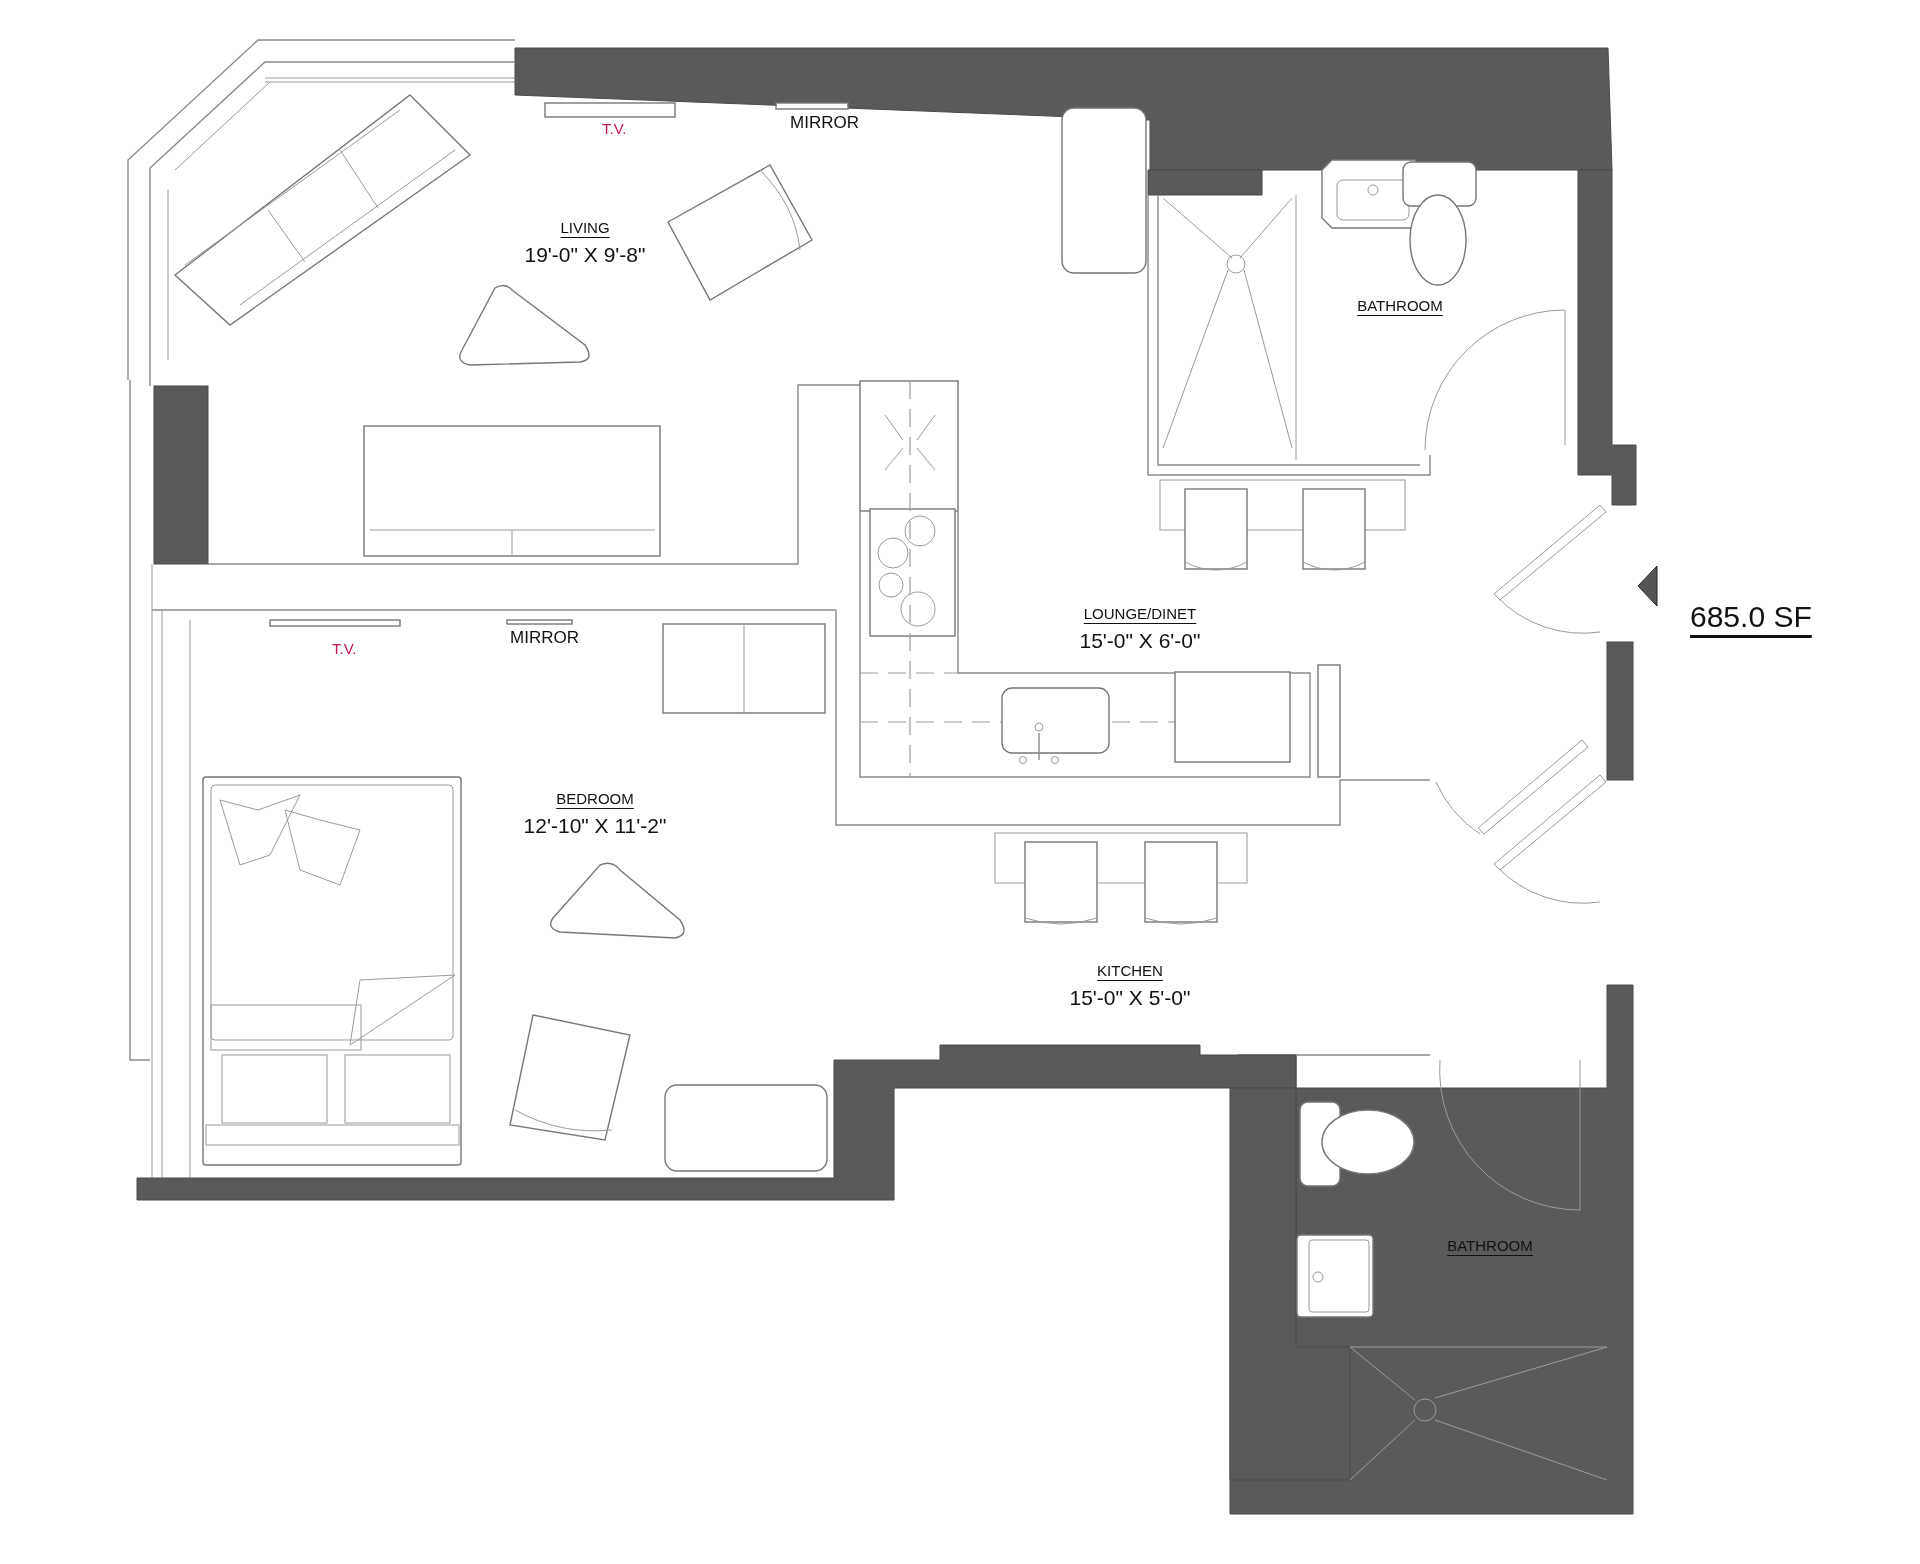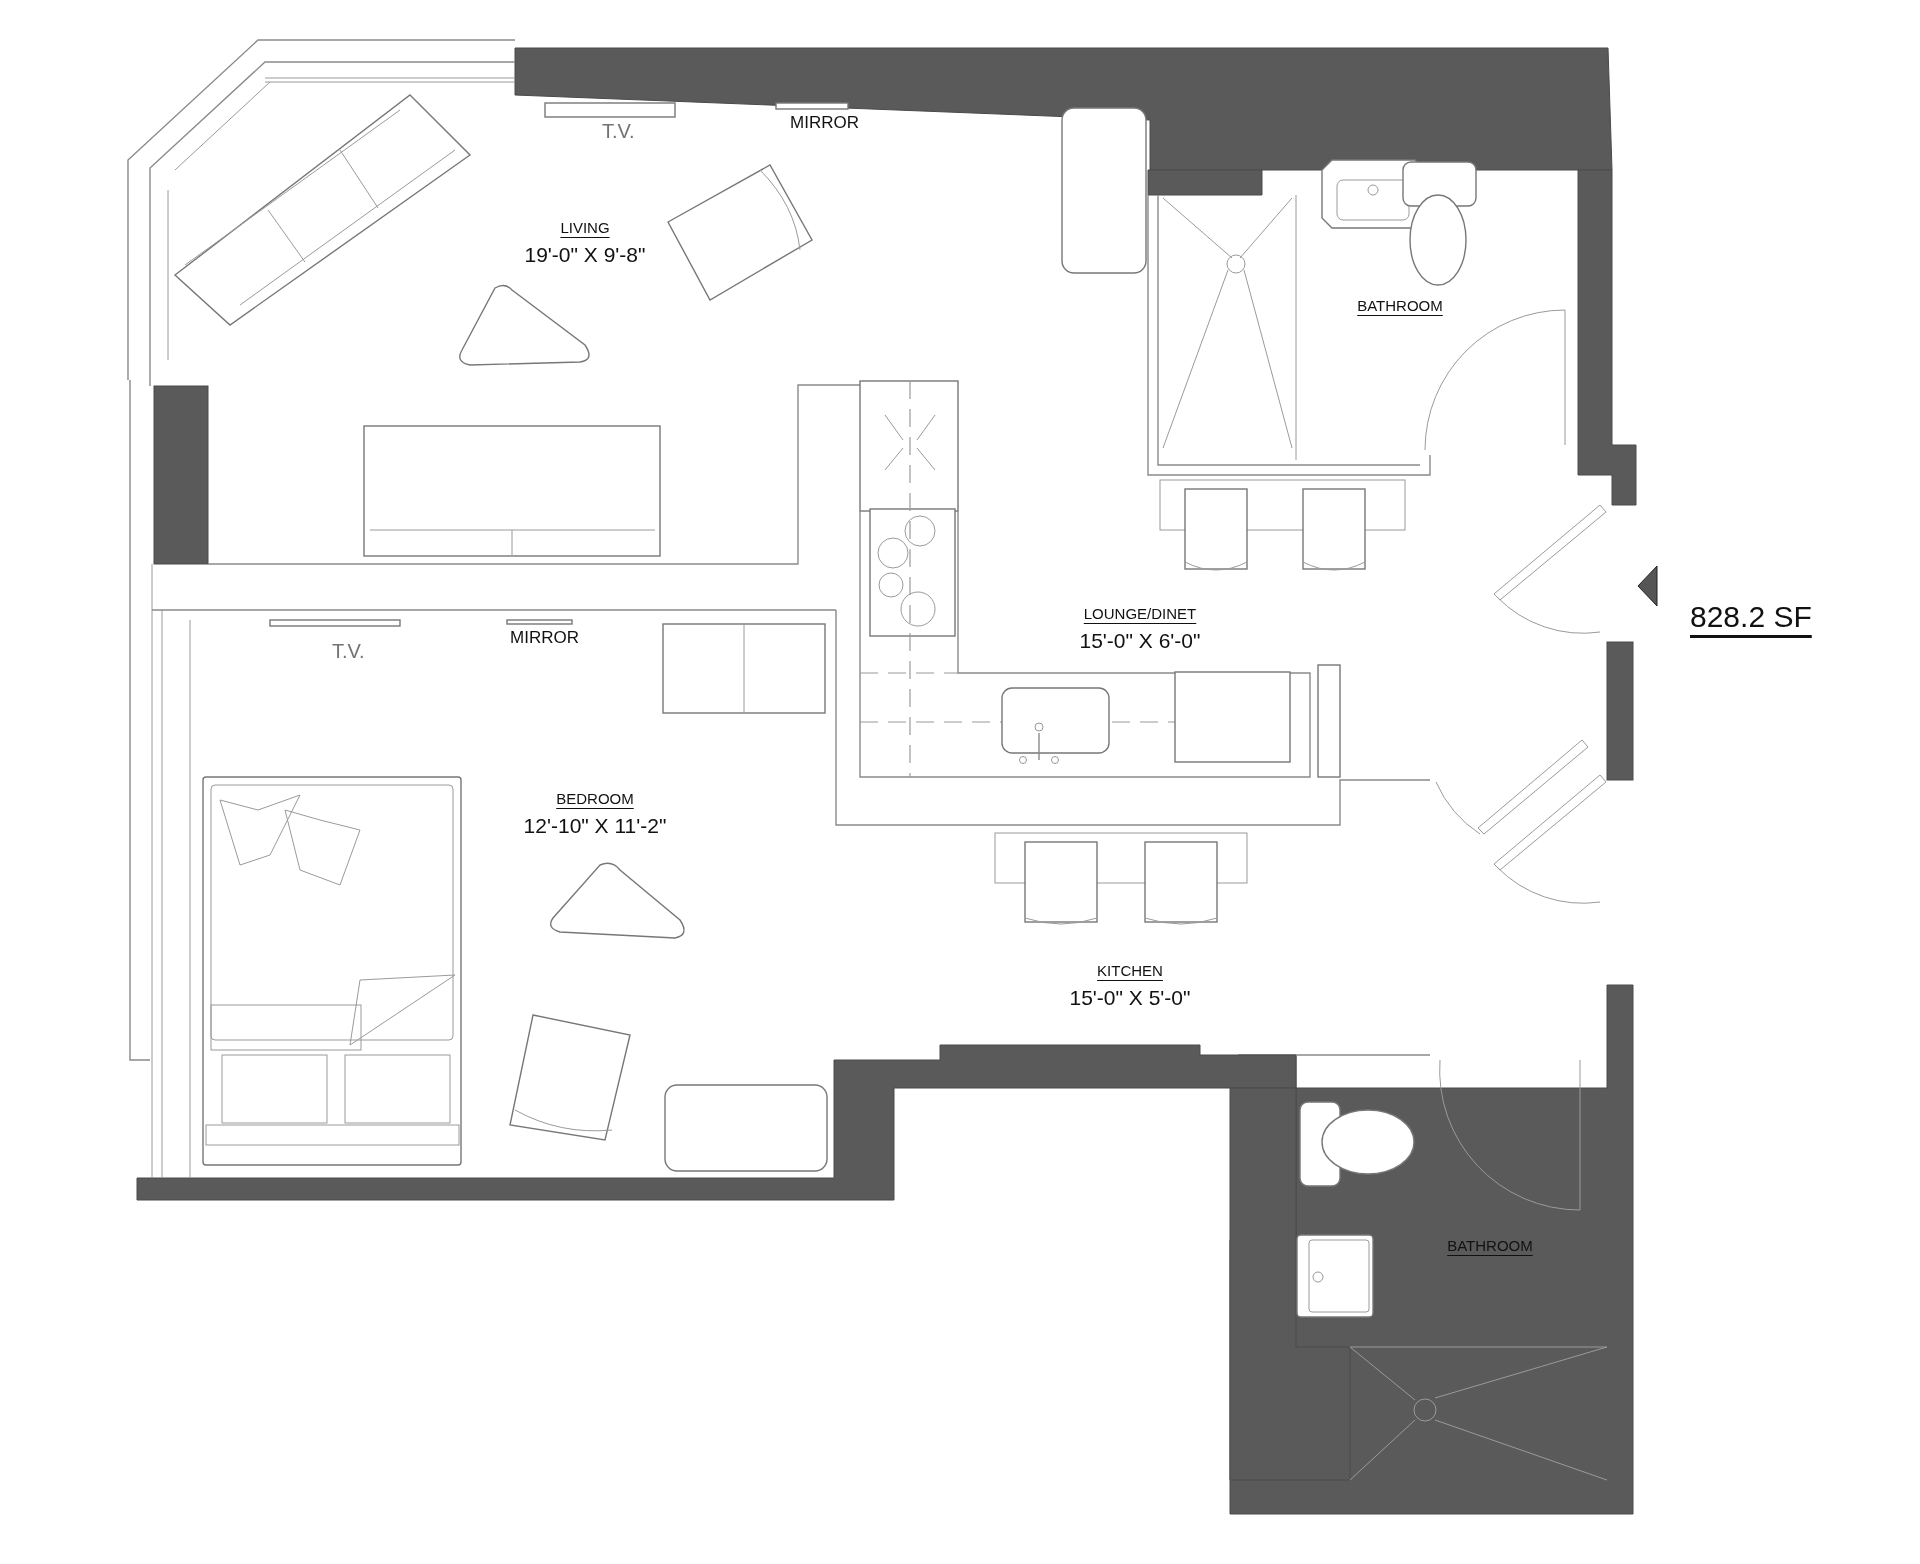--- a/index.html
+++ b/index.html
@@ -6,21 +6,21 @@
     body { width: 1920px; height: 1564px; position: relative; overflow: hidden; font-family: "Liberation Sans", sans-serif; }
     #plan { position: absolute; left: 0; top: 0; width: 1920px; height: 1564px; }
     .wall { fill: #5a5a5a; stroke: #4a4a4a; stroke-width: 1; }
     .line { fill: none; stroke: #8a8a8a; stroke-width: 1.4; }
     .thin { fill: none; stroke: #9a9a9a; stroke-width: 1; }
     .dash { fill: none; stroke: #9a9a9a; stroke-width: 1.2; stroke-dasharray: 18 10; }
     .furn { fill: #ffffff; stroke: #777; stroke-width: 1.4; }
     .label { position: absolute; text-align: center; color: #111; white-space: nowrap; }
     .room-name { font-size: 15px; text-decoration: underline; text-underline-offset: 4px; display: block; line-height: 28px; }
     .room-dim { font-size: 21px; display: block; line-height: 26px; }
-    .small { position: absolute; font-size: 20px; color: #737373; text-align: right; }
+    .small { position: absolute; font-size: 15px; color: #be185d; text-align: right; }
     .tiny { position: absolute; font-size: 17px; color: #111; }
     .area { position: absolute; font-size: 30px; color: #111; text-decoration: underline; text-underline-offset: 8px; }
   </style>
 </head>
 <body>
 
 <svg id="plan" viewBox="0 0 1920 1564" xmlns="http://www.w3.org/2000/svg">
 
   <g>
 
@@ -224,13 +224,13 @@
 
 <div class="label" style="left:1410px; top:1232px; width:160px;">
   <span class="room-name">BATHROOM</span>
 </div>
 
 <div class="small" style="left:602px; top:120px;">T.V.</div>
 <div class="tiny" style="left:790px; top:113px;">MIRROR</div>
 <div class="small" style="left:332px; top:640px;">T.V.</div>
 <div class="tiny" style="left:510px; top:628px;">MIRROR</div>
 
-<div class="area" style="left:1690px; top:600px;">828.2 SF</div>
+<div class="area" style="left:1690px; top:600px;">685.0 SF</div>
 
 </body></html>

